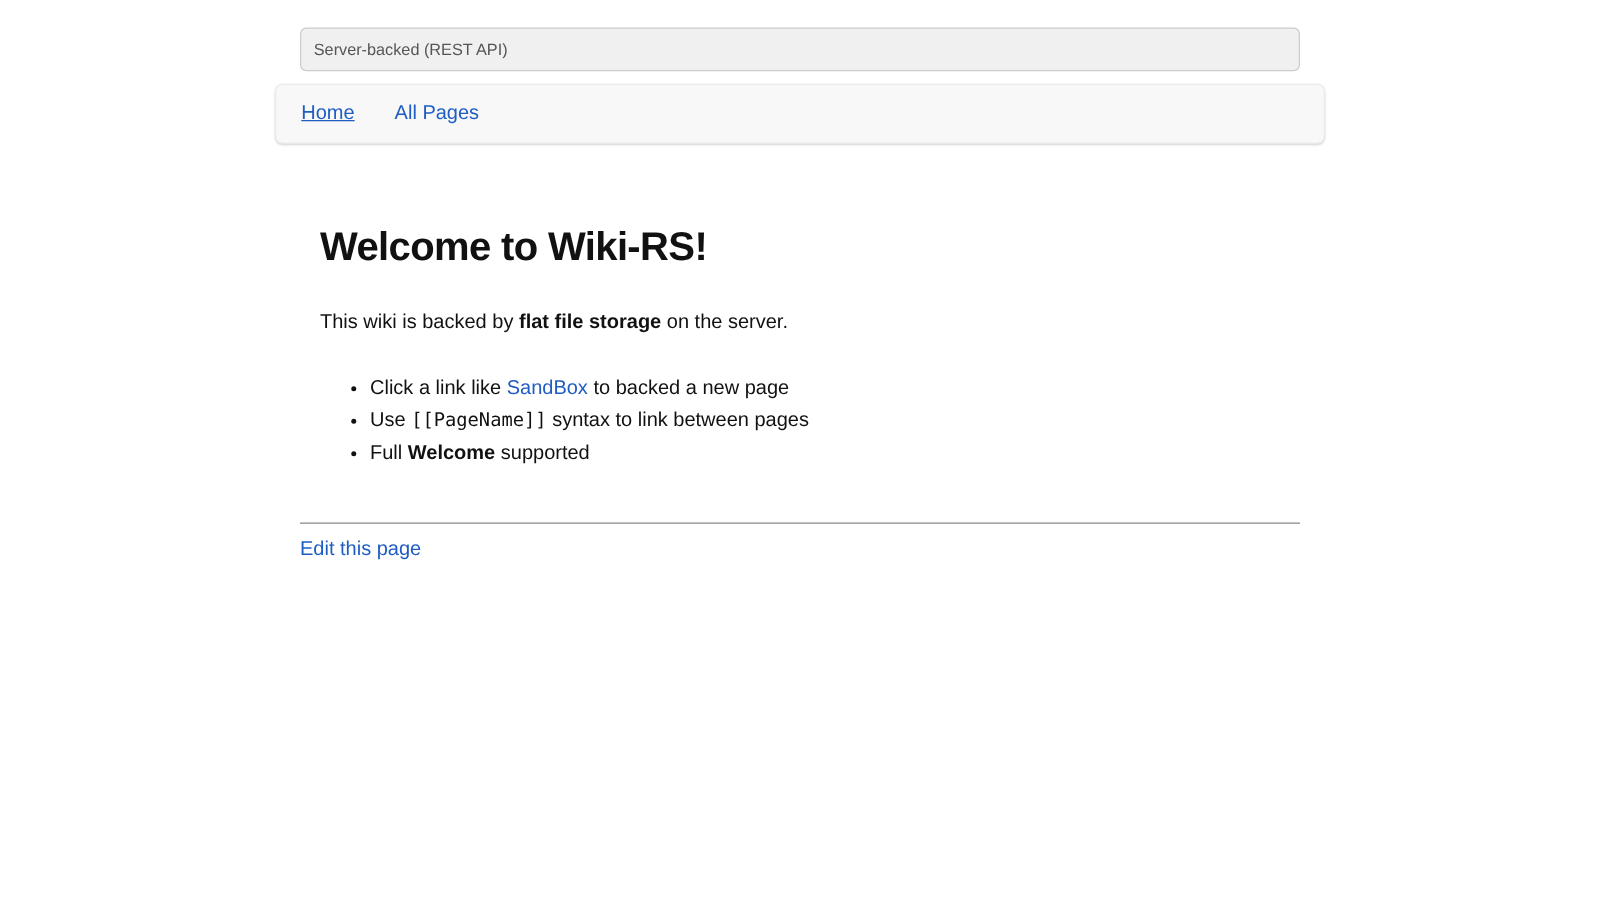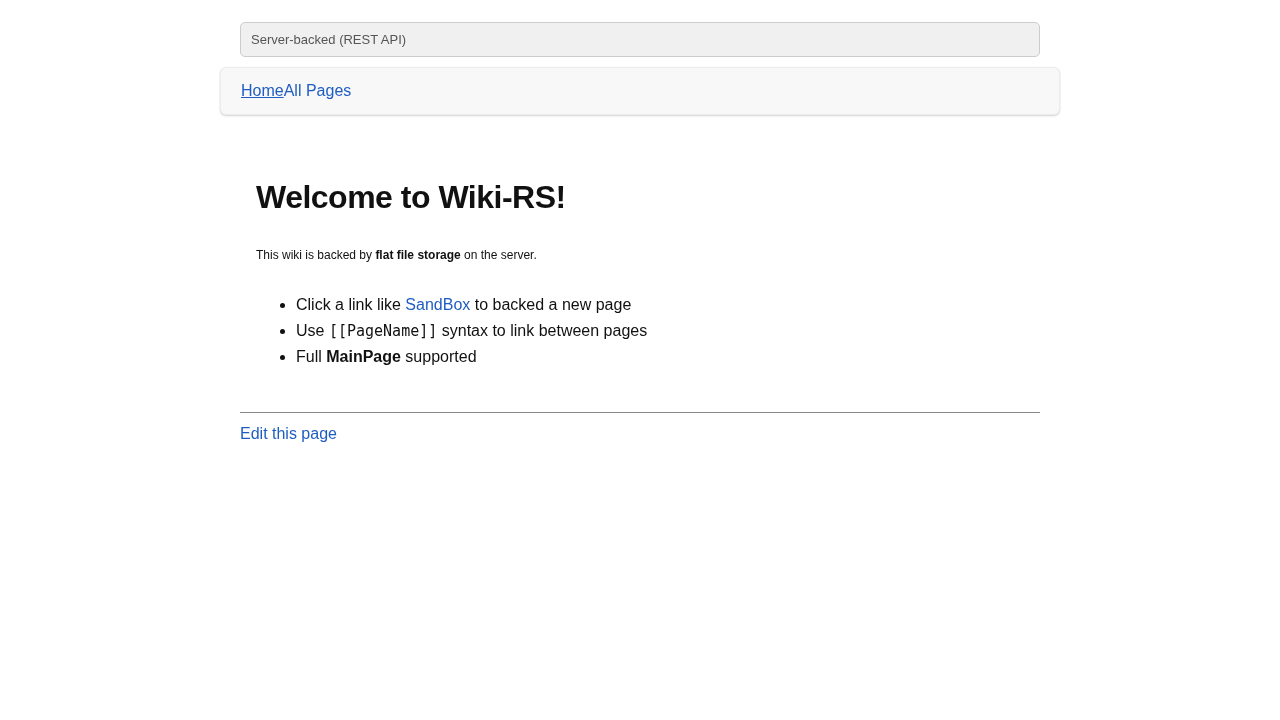--- a/index.html
+++ b/index.html
@@ -37,21 +37,21 @@
   
   .main-nav {
     margin: 10px -20px 0;
     padding: 14px 20px;
     background: #f8f8f8;
     border: 1px solid #ececec;
     border-radius: 6px;
     box-shadow: 0 1px 2px rgba(0,0,0,0.18);
     display: flex;
     align-items: flex-end;
-    gap: 0;
+    gap: 32px;
   }
   a { color: #1f5dc2; }
   .main-nav a {
     font-size: 16px;
     text-decoration: none;
     cursor: pointer;
   }
   .main-nav a.current { text-decoration: underline; }
   
   .page-title {
@@ -70,21 +70,21 @@
   }
   .article h1 {
     font-size: 32px;
     line-height: 1.15;
     font-weight: 700;
     margin: 26px 0 0;
     letter-spacing: -0.5px;
   }
   .article p {
     margin: 30px 0 0;
-    font-size: 12px;
+    font-size: 16px;
     line-height: 1.5;
   }
   .article h2 {
     font-size: 24px;
     line-height: 1.2;
     font-weight: 700;
     margin: 32px 0 0;
     letter-spacing: -0.3px;
   }
   .article ul {
@@ -132,21 +132,21 @@
     <div class="article">
 
       <h1>Welcome to Wiki-RS!</h1>
 
       <p><span>This wiki is backed by </span><strong>flat file storage</strong><span> on the server.</span></p>
 
 
       <ul>
         <li><span>Click a link like </span><a class="wiki-link">SandBox</a><span> to backed a new page</span></li>
         <li><span>Use </span><code>[[PageName]]</code><span> syntax to link between pages</span></li>
-        <li><span>Full </span><strong>MainPage</strong><span> supported</span></li>
+        <li><span>Full </span><strong>Welcome</strong><span> supported</span></li>
       </ul>
 
     </div>
 
     <hr class="footer-divider">
 
     <a class="edit-link">Edit this page</a>
 
   </div>
 </div>

